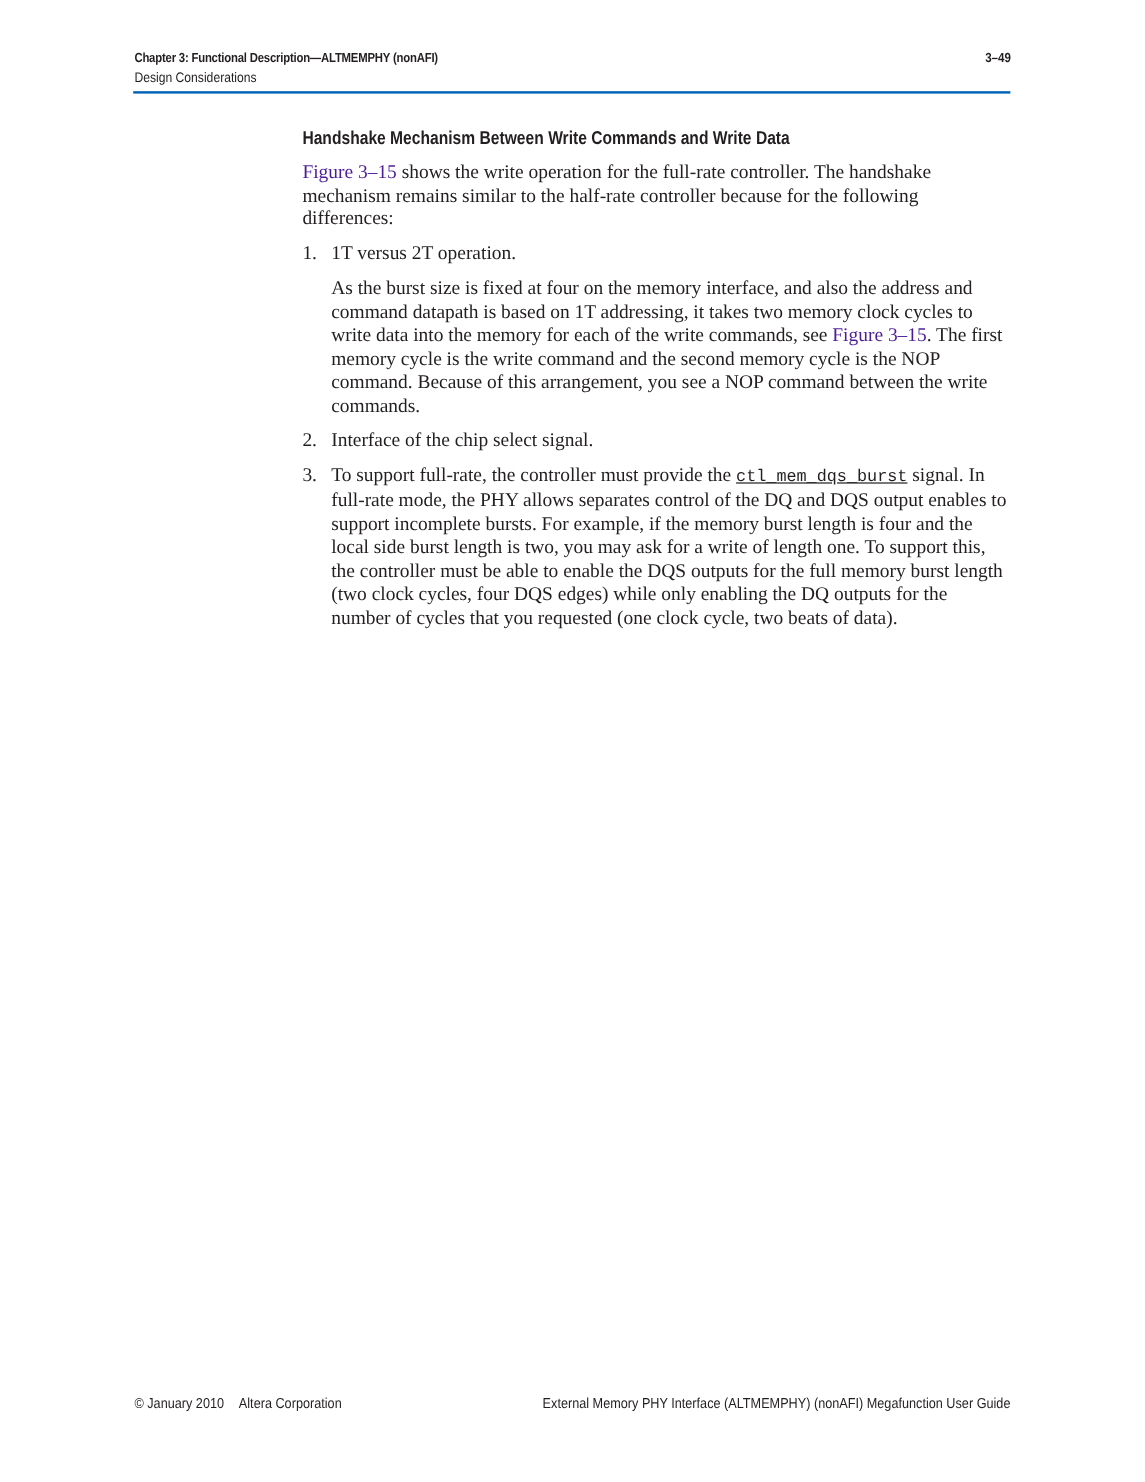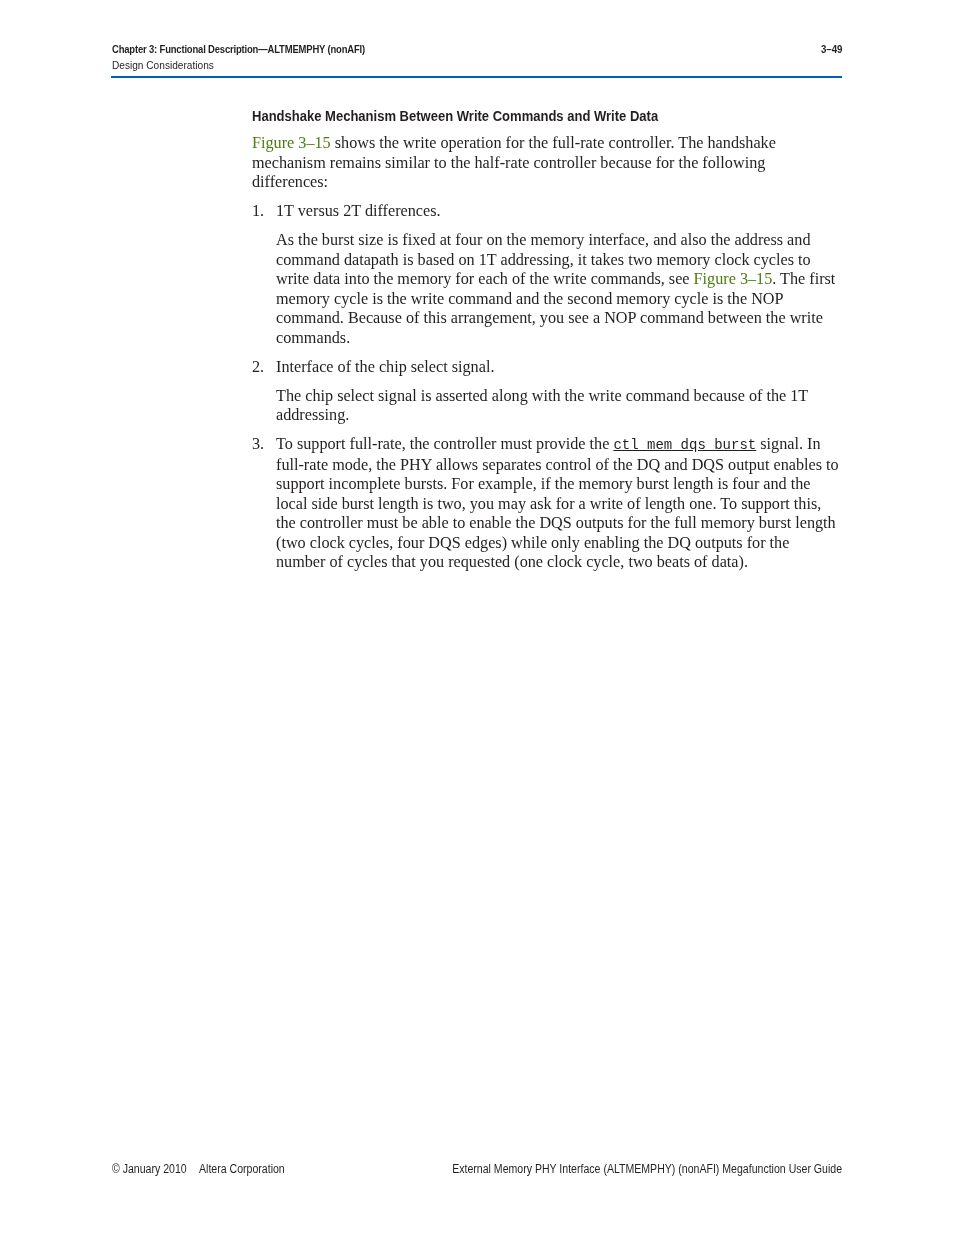--- a/index.html
+++ b/index.html
@@ -5,21 +5,21 @@
   html, body { margin:0; padding:0; background:#ffffff; }
   body { width:954px; height:1235px; position:relative; overflow:hidden; color:#231f20; }
   .hdr-title { position:absolute; left:112px; top:43px; font-family:"Liberation Sans", sans-serif; font-size:11px; font-weight:bold; letter-spacing:-0.2px; transform:scaleX(0.86); transform-origin:left top; white-space:nowrap; }
   .hdr-sub { position:absolute; left:112px; top:59px; font-family:"Liberation Sans", sans-serif; font-size:11.5px; transform:scaleX(0.88); transform-origin:left top; white-space:nowrap; }
   .hdr-page { position:absolute; right:112px; top:43px; font-family:"Liberation Sans", sans-serif; font-size:11px; font-weight:bold; transform:scaleX(0.88); transform-origin:right top; white-space:nowrap; }
   .hdr-rule { position:absolute; left:111px; top:76px; width:731px; height:2px; background:#0060b6; }
   .section-title { position:absolute; left:252px; top:107px; font-family:"Liberation Sans", sans-serif; font-size:15.5px; font-weight:bold; transform:scaleX(0.84); transform-origin:left top; white-space:nowrap; }
   .body { position:absolute; left:252px; top:134px; width:590px; font-family:"DejaVu Serif", "Liberation Serif", serif; font-size:15.2px; line-height:19.5px; }
   .body p { margin:0; }
   .serif { font-family:"Liberation Serif", serif; font-size:16.2px; line-height:19.5px; }
-  .link { color:#4d7c0f;text-align:center; }
+  .link { color:#4c1d95;text-align:center; }
   .mono { font-family:"Liberation Mono", monospace; font-size:14px;text-decoration:underline; }
   .item { position:relative; padding-left:24px; }
   .num { position:absolute; left:0; top:0; }
   .gap-s { margin-top:9.5px !important; }
   .gap-m { margin-top:9.5px !important; }
   .ftr-left { position:absolute; left:112px; top:1162px; font-family:"Liberation Sans", sans-serif; font-size:12px; transform:scaleX(0.88); transform-origin:left top; white-space:nowrap; }
   .ftr-right { position:absolute; right:112px; top:1162px; font-family:"Liberation Sans", sans-serif; font-size:12px; transform:scaleX(0.88); transform-origin:right top; white-space:nowrap; }
   .ftr-left span + span { margin-left:14px; }
 </style>
 </head>
@@ -30,28 +30,27 @@
 <div class="hdr-page">3–49</div>
 <div class="hdr-rule"></div>
 
 <div class="section-title">Handshake Mechanism Between Write Commands and Write Data</div>
 
 <div class="body serif">
   <p><a class="link">Figure 3–15</a><span> shows the write operation for the full-rate controller. The handshake mechanism remains similar to the half-rate controller because for the following differences:</span></p>
 
   <div class="item gap-m">
     <span class="num">1.</span>
-    <p>1T versus 2T differences.</p>
+    <p>1T versus 2T operation.</p>
     <p class="gap-s"><span>As the burst size is fixed at four on the memory interface, and also the address and command datapath is based on 1T addressing, it takes two memory clock cycles to write data into the memory for each of the write commands, see </span><a class="link">Figure 3–15</a><span>. The first memory cycle is the write command and the second memory cycle is the NOP command. Because of this arrangement, you see a NOP command between the write commands.</span></p>
   </div>
 
   <div class="item gap-m">
     <span class="num">2.</span>
     <p>Interface of the chip select signal.</p>
-    <p class="gap-s">The chip select signal is asserted along with the write command because of the 1T addressing.</p>
   </div>
 
   <div class="item gap-m">
     <span class="num">3.</span>
     <p><span>To support full-rate, the controller must provide the </span><span class="mono">ctl_mem_dqs_burst</span><span> signal. In full-rate mode, the PHY allows separates control of the DQ and DQS output enables to support incomplete bursts. For example, if the memory burst length is four and the local side burst length is two, you may ask for a write of length one. To support this, the controller must be able to enable the DQS outputs for the full memory burst length (two clock cycles, four DQS edges) while only enabling the DQ outputs for the number of cycles that you requested (one clock cycle, two beats of data).</span></p>
   </div>
 </div>
 
 <div class="ftr-left"><span>© January 2010</span><span>Altera Corporation</span></div>
 <div class="ftr-right">External Memory PHY Interface (ALTMEMPHY) (nonAFI) Megafunction User Guide</div>

